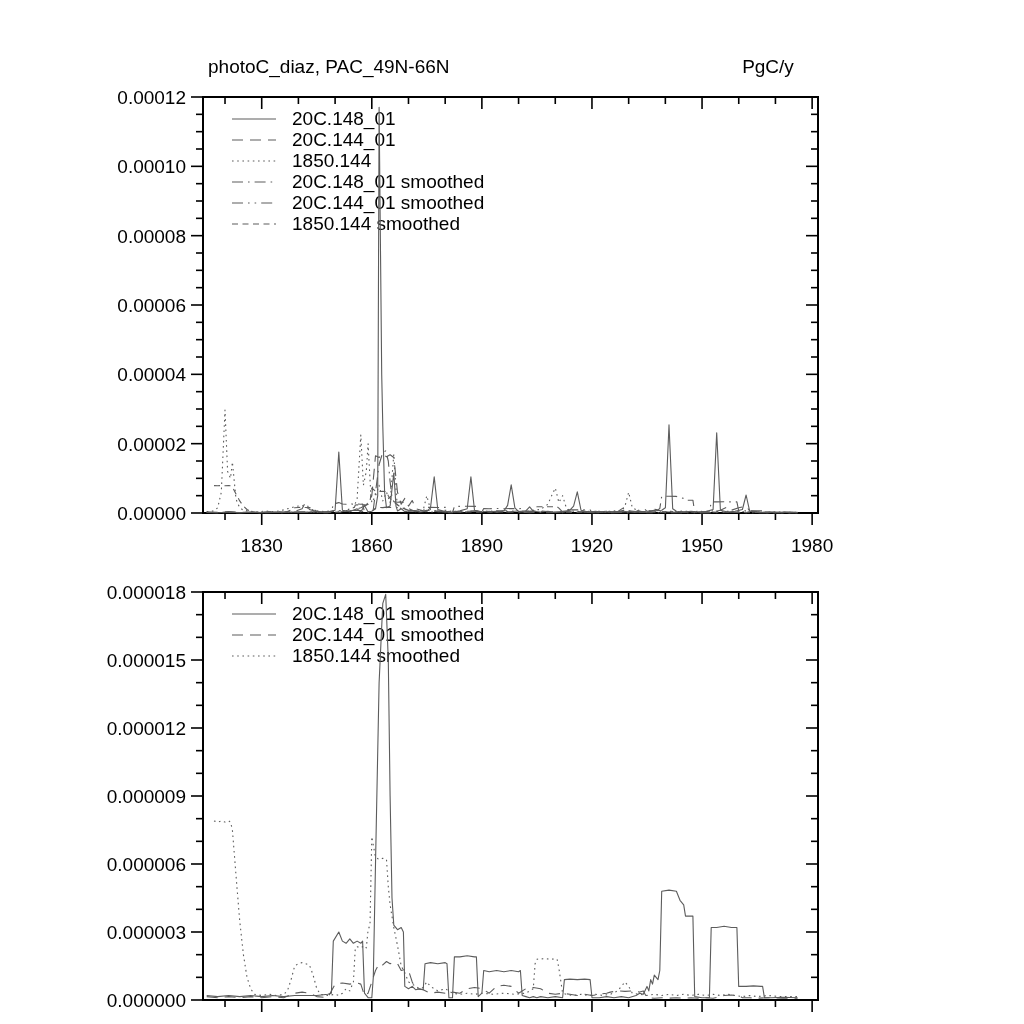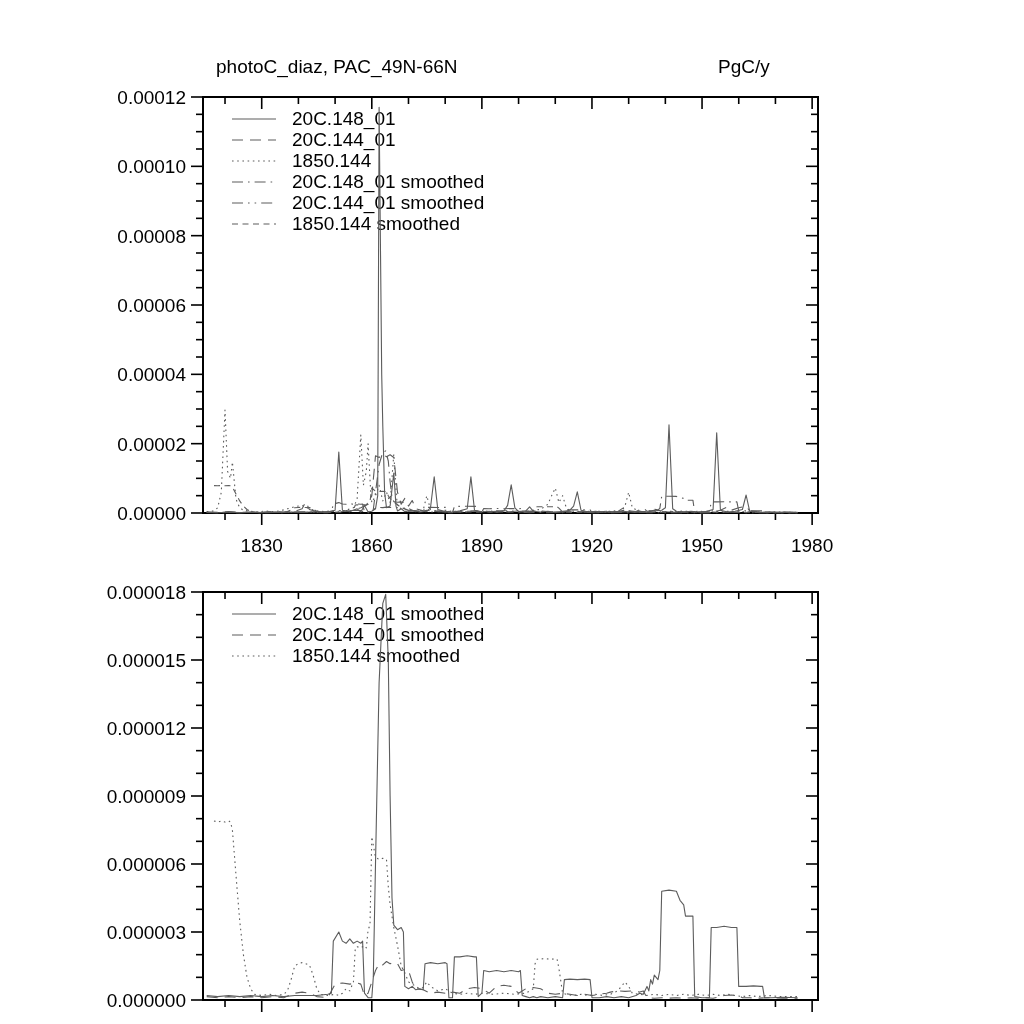--- a/index.html
+++ b/index.html
@@ -1,21 +1,21 @@
 <!DOCTYPE html>
 <html><head>
 <meta charset="utf-8">
 <style>
   html,body{margin:0;padding:0;background:#ffffff;}
   #canvas{position:relative;width:1024px;height:1024px;background:#ffffff;overflow:hidden;
           font-family:"Liberation Sans", sans-serif;}
   #plot-svg{position:absolute;left:0;top:0;}
   .fig-text{position:absolute;font-size:19px;color:#000;white-space:nowrap;}
-  #fig-title{left:216px;top:56px;text-align:center;}
-  #fig-unit{left:718px;top:56px;width:100px;text-align:left;}
+  #fig-title{left:208px;top:56px;text-align:center;}
+  #fig-unit{left:718px;top:56px;width:100px;text-align:center;}
   text{font-family:"Liberation Sans", sans-serif;}
 </style>
 </head>
 <body>
 
 <div id="canvas">
   <svg id="plot-svg" width="1024" height="1024" viewBox="0 0 1024 1024">
       <g>
         <rect x="203" y="97" width="615" height="416" fill="none" stroke="#000000" stroke-width="2"></rect>
         <line x1="225.0167064439141" y1="513" x2="225.0167064439141" y2="520" stroke="#000000" stroke-width="1.6"></line>

